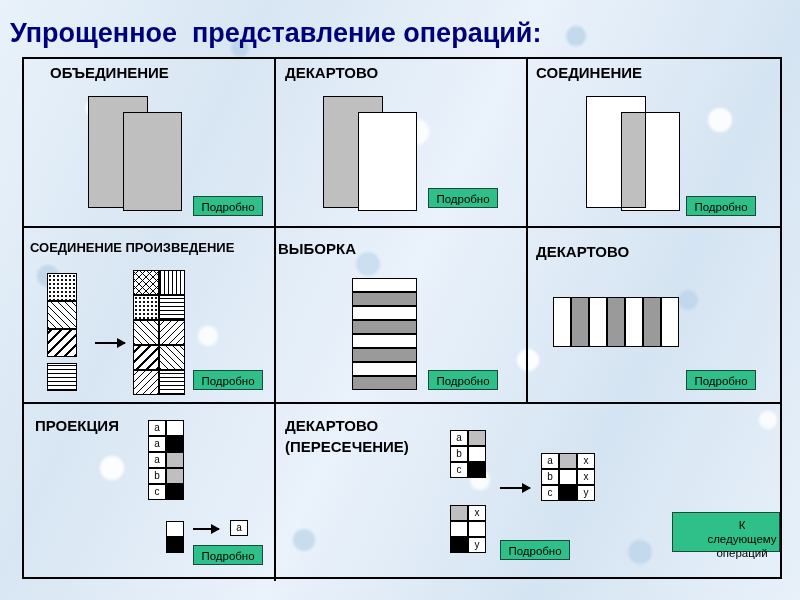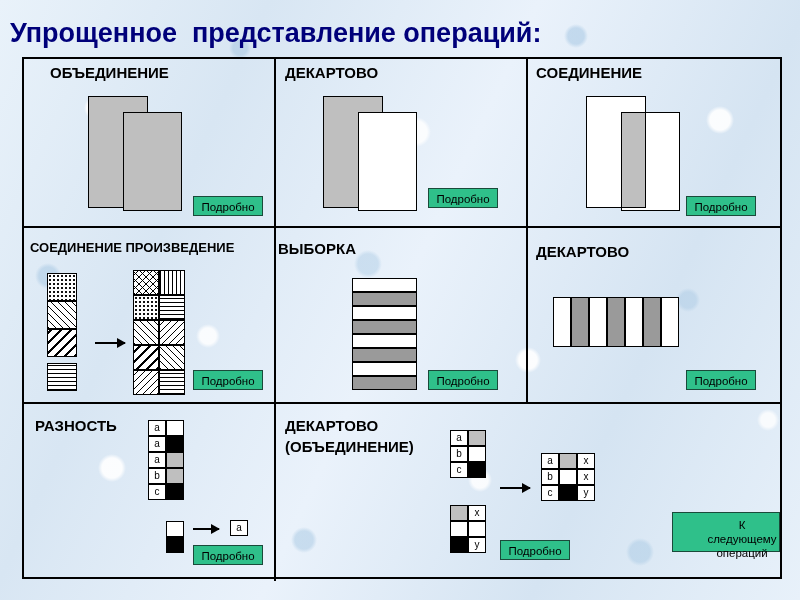--- a/index.html
+++ b/index.html
@@ -259,21 +259,21 @@
   <div class="rect midgray" style="left:571px; top:297px; width:18px; height:50px;"></div>
   <div class="rect white" style="left:589px; top:297px; width:18px; height:50px;"></div>
   <div class="rect midgray" style="left:607px; top:297px; width:18px; height:50px;"></div>
   <div class="rect white" style="left:625px; top:297px; width:18px; height:50px;"></div>
   <div class="rect midgray" style="left:643px; top:297px; width:18px; height:50px;"></div>
   <div class="rect white" style="left:661px; top:297px; width:18px; height:50px;"></div>
   <div class="podrobno" style="left:686px; top:370px; width:70px;">Подробно</div>
 </div>
 
 <div class="layer">
-  <div class="cell-title t-big" style="left:35px; top:417px;">РАЗНОСТЬ</div>
+  <div class="cell-title t-big" style="left:35px; top:417px;">ПРОЕКЦИЯ</div>
 
   <div class="lcell" style="left:148px; top:420px; width:18px; height:16px;">a</div>
   <div class="lcell" style="left:148px; top:436px; width:18px; height:16px;">a</div>
   <div class="lcell" style="left:148px; top:452px; width:18px; height:16px;">a</div>
   <div class="lcell" style="left:148px; top:468px; width:18px; height:16px;">b</div>
   <div class="lcell" style="left:148px; top:484px; width:18px; height:16px;">c</div>
 
   <div class="rect white" style="left:166px; top:420px; width:18px; height:16px;"></div>
   <div class="rect black" style="left:166px; top:436px; width:18px; height:16px;"></div>
   <div class="rect gray" style="left:166px; top:452px; width:18px; height:16px;"></div>
@@ -284,21 +284,21 @@
   <div class="rect black" style="left:166px; top:537px; width:18px; height:16px;"></div>
 
   <div class="arrow" style="left:193px; top:528px; width:26px;"></div>
 
   <div class="lcell" style="left:230px; top:520px; width:18px; height:16px;">a</div>
   <div class="podrobno" style="left:193px; top:545px; width:70px;">Подробно</div>
 </div>
 
 <div class="layer">
   <div class="cell-title t-big" style="left:285px; top:417px;">ДЕКАРТОВО</div>
-  <div class="cell-title t-big" style="left:285px; top:438px;">(ОБЪЕДИНЕНИЕ)</div>
+  <div class="cell-title t-big" style="left:285px; top:438px;">(ПЕРЕСЕЧЕНИЕ)</div>
 
   <div class="lcell" style="left:450px; top:430px; width:18px; height:16px;">a</div>
   <div class="lcell" style="left:450px; top:446px; width:18px; height:16px;">b</div>
   <div class="lcell" style="left:450px; top:462px; width:18px; height:16px;">c</div>
   <div class="rect gray" style="left:468px; top:430px; width:18px; height:16px;"></div>
   <div class="rect white" style="left:468px; top:446px; width:18px; height:16px;"></div>
   <div class="rect black" style="left:468px; top:462px; width:18px; height:16px;"></div>
 
   <div class="rect gray" style="left:450px; top:505px; width:18px; height:16px;"></div>
   <div class="lcell" style="left:468px; top:505px; width:18px; height:16px;">x</div>

